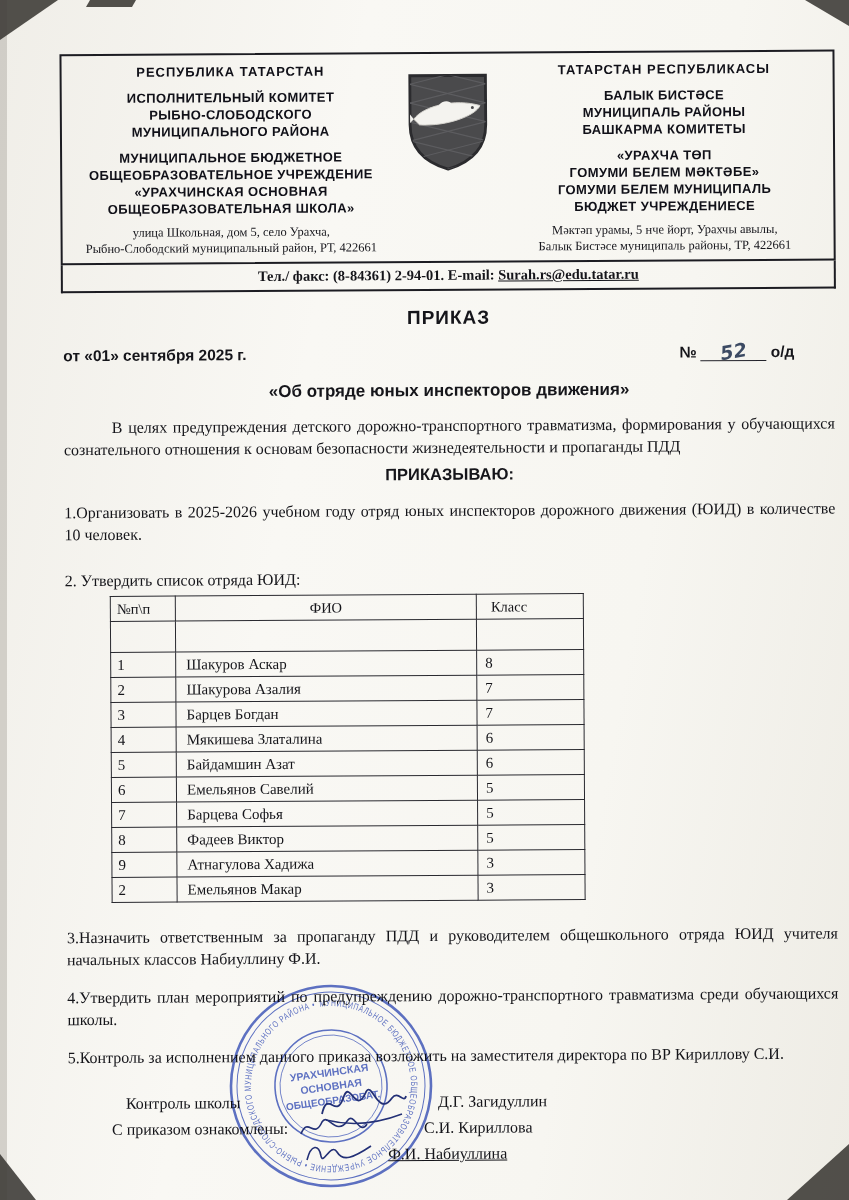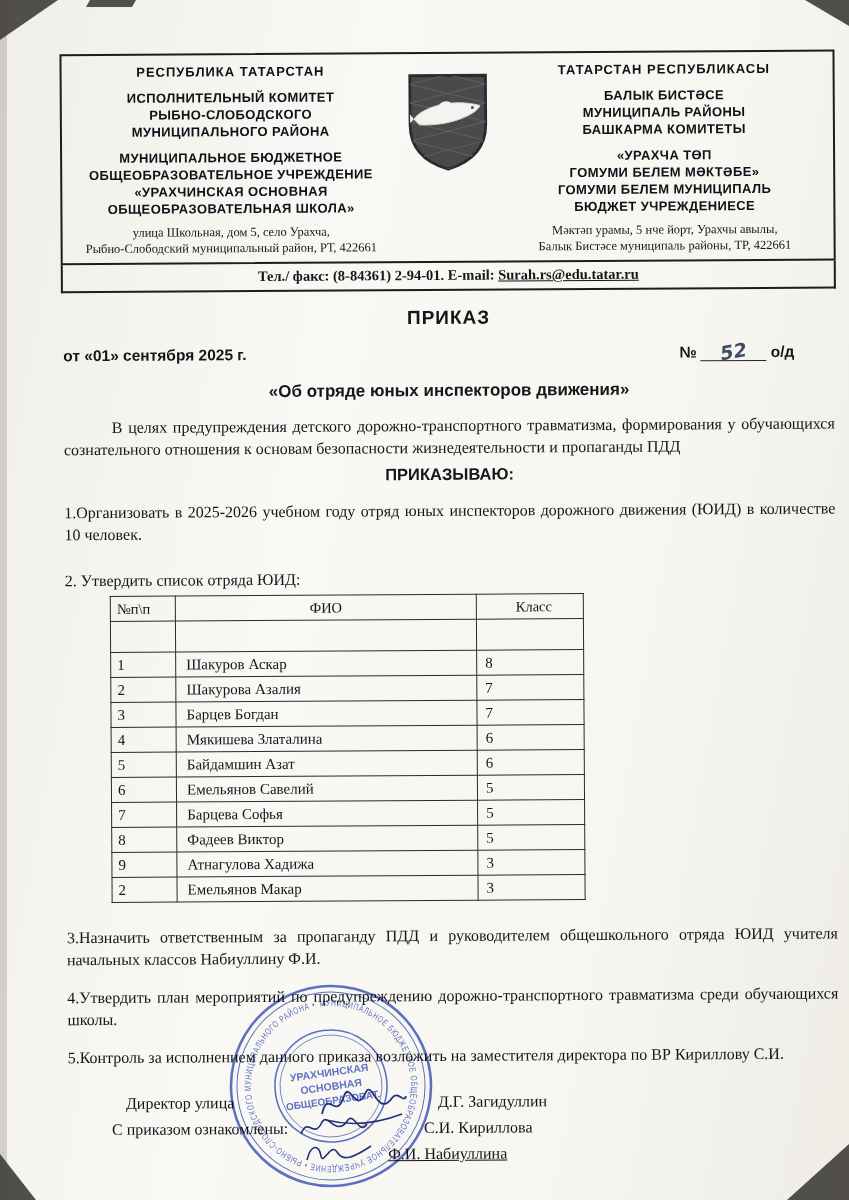--- a/index.html
+++ b/index.html
@@ -45,21 +45,21 @@
   .resolve{text-align:center;font-family:"Liberation Sans",sans-serif;font-weight:bold;font-size:16.5px;margin-top:6px;}
   .item{font-size:16px;line-height:22px;text-align:justify;margin-top:16px;}
   .item.tight{margin-top:24px;}
 
   
   .order-table{border-collapse:collapse;margin:4px 0 0 45px;table-layout:fixed;font-size:15px;}
   .order-table th,.order-table td{border:1.4px solid #2a2a30;padding:2px 6px;height:20px;vertical-align:middle;}
   .order-table th{font-weight:normal;font-size:14.5px;}
   .th-num{width:52px;text-align:left;}
   .th-fio{width:288px;text-align:center;}
-  .th-cls{width:86px;text-align:center;padding-left:14px !important;}
+  .th-cls{width:86px;text-align:left;padding-left:14px !important;}
   .order-table td.c-num{text-align:left;}
   .order-table td.c-fio{padding-left:10px;}
   .order-table td.c-cls{padding-left:8px;}
   .order-table tr.empty-row td{height:26px;}
 
   
   .sig-block{margin-top:26px;position:relative;font-size:16px;}
   .sig-row{position:relative;height:26px;}
   .sig-label-1{position:absolute;left:58px;}
   .sig-name-1{position:absolute;left:370px;}
@@ -245,21 +245,21 @@
             </tr>
           </tbody>
       </table>
 
       <div class="item tight">3.Назначить ответственным за пропаганду ПДД и руководителем общешкольного отряда ЮИД учителя начальных классов Набиуллину Ф.И.</div>
       <div class="item">4.Утвердить  план мероприятий по предупреждению дорожно-транспортного травматизма среди обучающихся школы.</div>
       <div class="item">5.Контроль за исполнением данного приказа возложить на заместителя директора по ВР Кириллову С.И.</div>
 
       <div class="sig-block">
         <div class="sig-row">
-          <span class="sig-label-1">Директор улица</span>
+          <span class="sig-label-1">Контроль школы</span>
           <span class="sig-name-1">Д.Г. Загидуллин</span>
         </div>
         <div class="sig-row">
           <span class="sig-label-2">С приказом ознакомлены:</span>
           <span class="sig-name-2">С.И. Кириллова</span>
         </div>
         <div class="sig-row">
           <span class="sig-name-3">Ф.И. Набиуллина</span>
         </div>
       </div>

